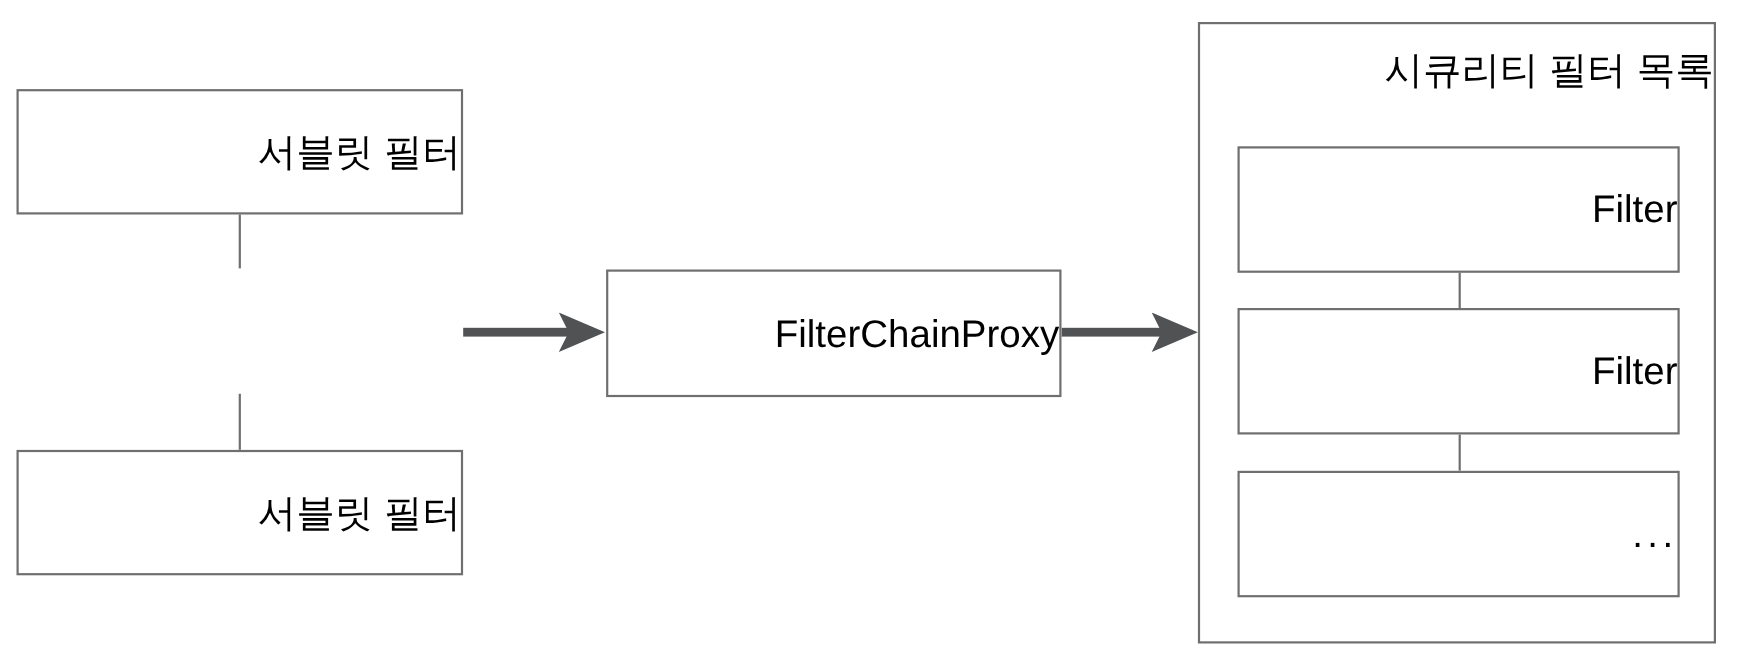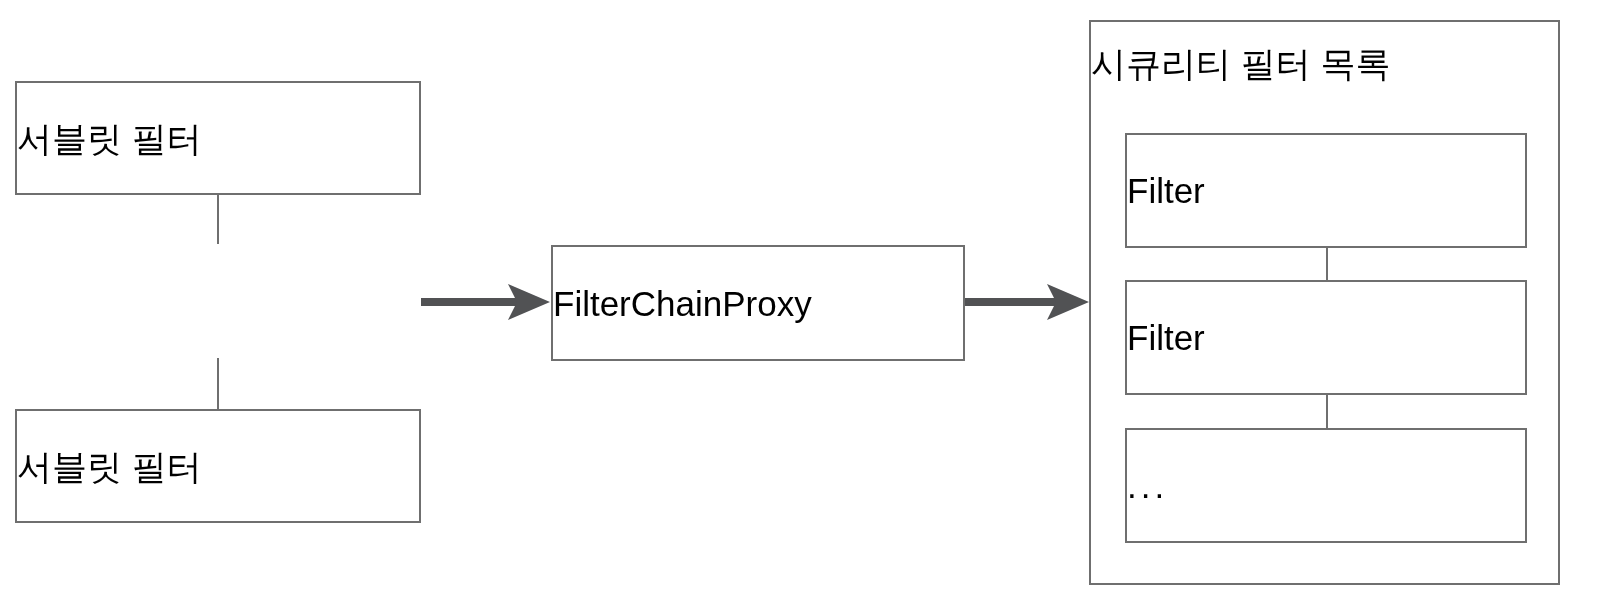--- a/index.html
+++ b/index.html
@@ -19,21 +19,21 @@
     position: absolute;
     inset: 0;
   }
   .box {
     position: absolute;
     box-sizing: border-box;
     background: #ffffff;
     border: 2px solid var(--box-border, #6f6f6f);
     display: flex;
     align-items: center;
-    justify-content: flex-start;
+    justify-content: flex-end;
     font-size: 35px;
     line-height: 1;
     white-space: nowrap;
   }
   .vconn {
     position: absolute;
     width: 2px;
     background: var(--connector, #6f6f6f);
   }
   .arrow {
@@ -52,21 +52,21 @@
     position: absolute;
     box-sizing: border-box;
     background: #ffffff;
     border: 2px solid var(--box-border, #6f6f6f);
   }
   .container-title {
     position: absolute;
     left: 0;
     top: 24px;
     width: 100%;
-    text-align: left;
+    text-align: right;
     font-size: 35px;
     line-height: 1;
   }
   .dots {
     font-size: 35px;
     letter-spacing: 4px;
   }
 </style>
 </head>
 <body>

